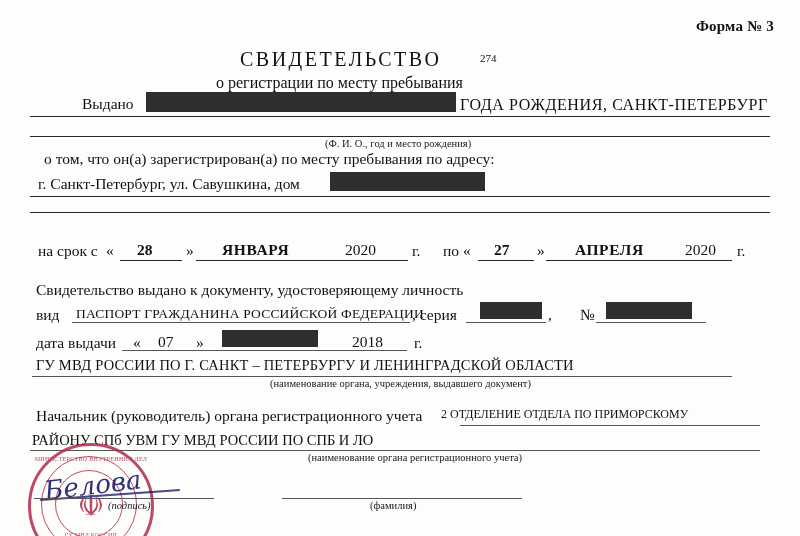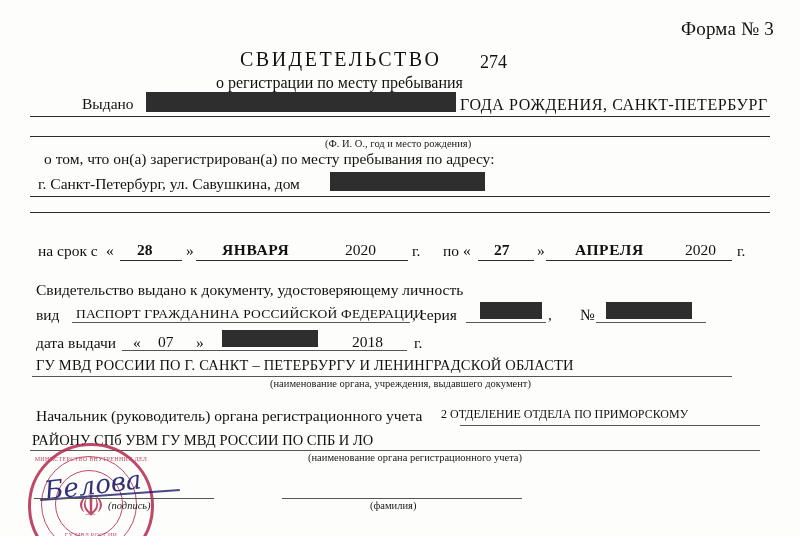--- a/index.html
+++ b/index.html
@@ -19,38 +19,39 @@
     width: 800px;
     height: 536px;
     background: #fdfdfb;
   }
 
   
   .form-no {
     position: absolute;
     right: 26px;
     top: 18px;
-    font-size: 19px;
+    font-size: 15px;
     letter-spacing: .2px;
+    font-weight: bold;
   }
 
   
   .title {
     position: absolute;
     left: 240px;
     top: 48px;
     font-size: 20px;
     letter-spacing: 2.5px;
     font-weight: 400;
   }
   .title-num {
     position: absolute;
     left: 480px;
     top: 52px;
-    font-size: 18px;
+    font-size: 11px;
     text-underline-offset: 3px;
   }
   .subtitle {
     position: absolute;
     left: 216px;
     top: 74px;
     font-size: 16px;
   }
 
   

